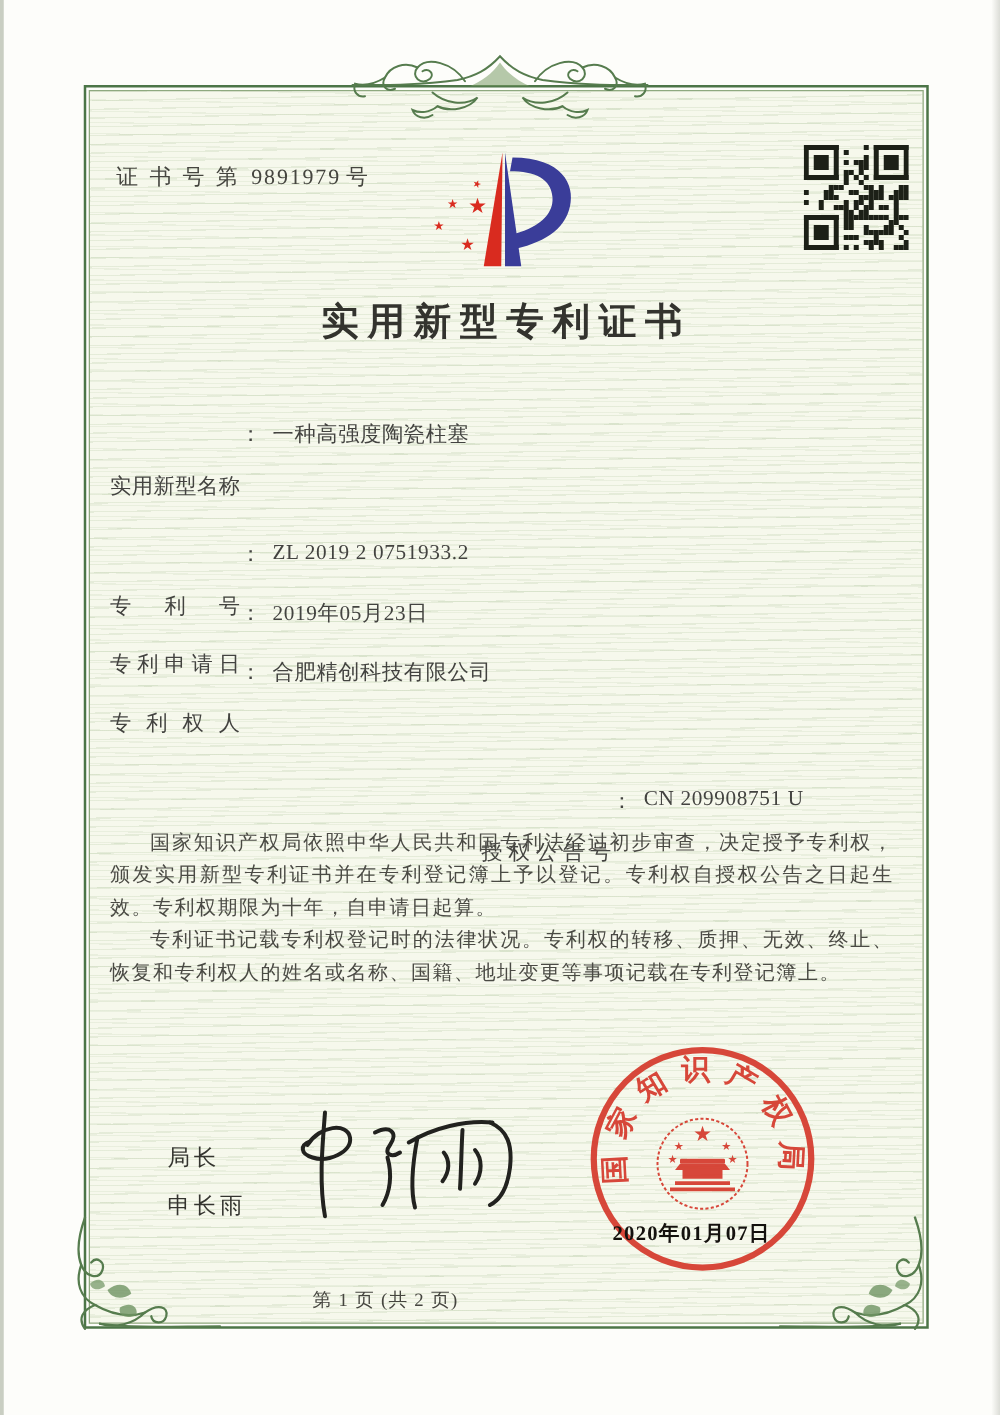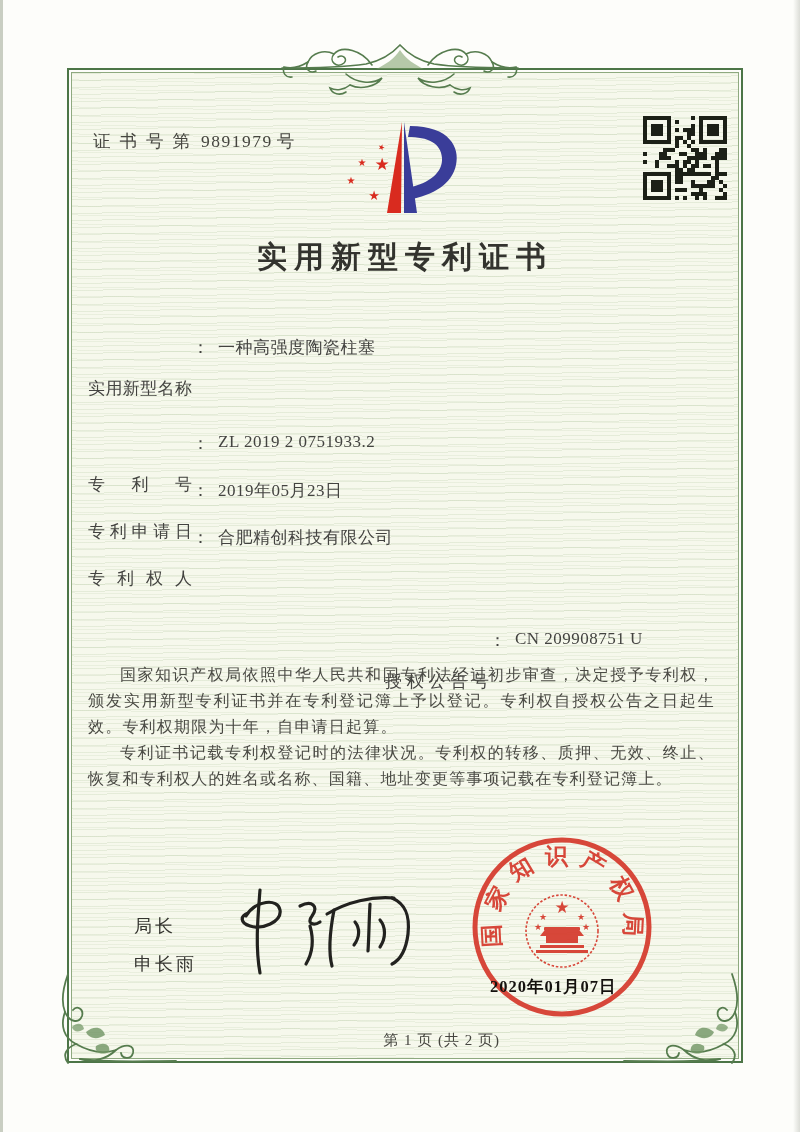--- a/index.html
+++ b/index.html
@@ -51,21 +51,21 @@
 
   .director { position:absolute; left:90px; top:914px; font-size:18px; letter-spacing:3px; color:#34342f;margin-left:44px; }
   .director div + div { margin-top:14px; }
 
   .signature { position:absolute; left:222px; top:876px; width:200px; height:106px; }
 
   .seal { position:absolute; left:470px; top:835px; width:185px; height:185px; opacity:0.92; }
   .seal-date { position:absolute; left:490px; top:976px; font-size:16.5px; letter-spacing:1px;
                color:#14110e; font-weight:600; }
 
-  .page-number { position:absolute; left:250px; top:1031px; width:250px; text-align:right;
+  .page-number { position:absolute; left:250px; top:1031px; width:250px; text-align:left;
                  font-size:15px; letter-spacing:1px; color:#45453f; }
   .back-note { position:absolute; left:250px; top:1140px; width:235px; text-align:center;
                font-size:16.5px; letter-spacing:2px; color:#4a4a44; }
 </style>
 </head>
 <body>
 
 <div class="page">
 
   <div class="frame">

